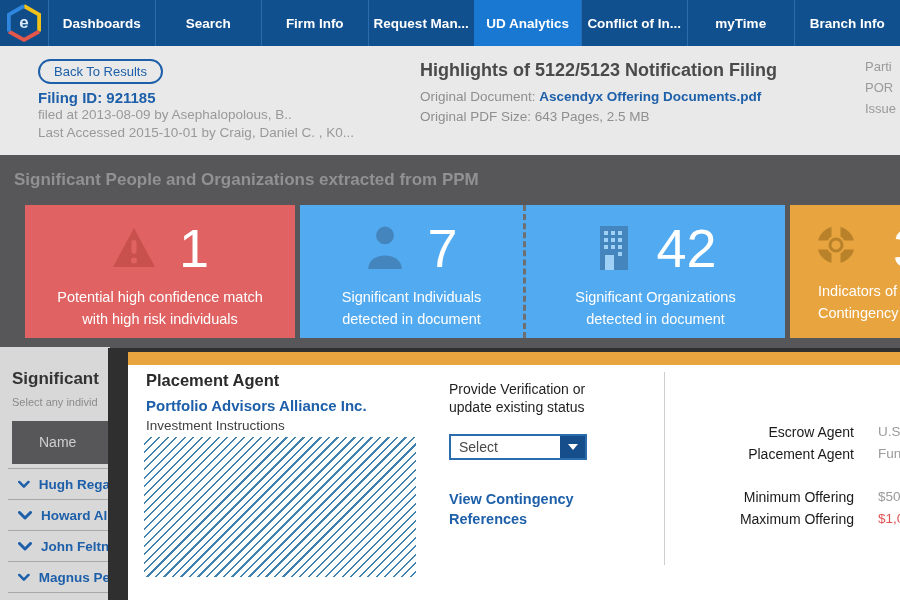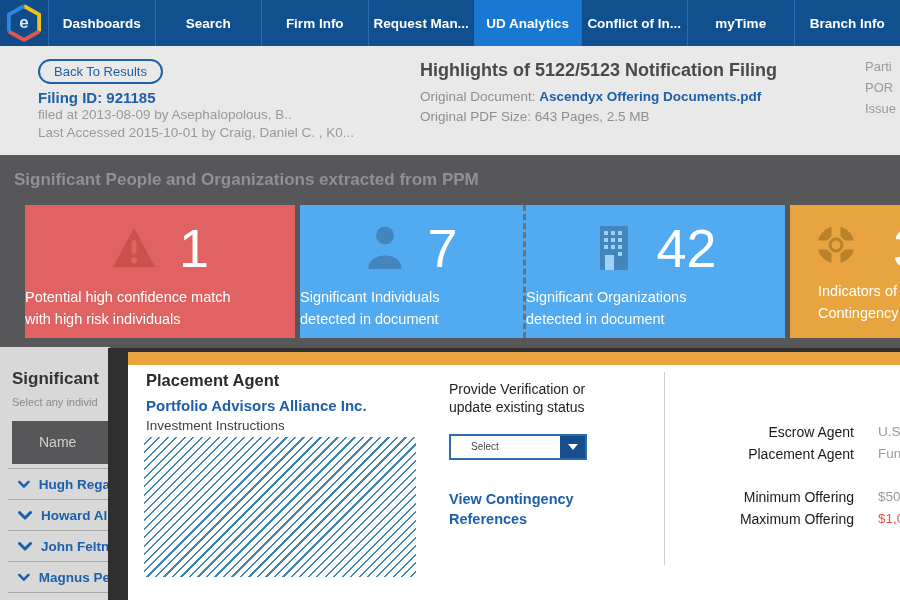--- a/index.html
+++ b/index.html
@@ -33,21 +33,21 @@
   .summary-title { position:absolute; left:14px; top:15px; color:#919193; font-size:17px; font-weight:bold; white-space:nowrap; }
   .card { position:absolute; top:50px; height:133px; color:#ffffff; overflow:hidden; }
   .card-red { left:25px; width:270px; background:#e06262; }
   .card-blue { left:300px; width:485px; background:#52aaf0; display:flex; }
   .card-orange { left:790px; width:110px; background:#e8a43e; }
   .blue-half { position:relative; height:100%; }
   .blue-half.h1 { width:223px; }
   .blue-half.h2 { width:262px; border-left:3px dashed #6f6f6f; }
   .card-top { display:flex; align-items:center; justify-content:center; gap:22px; margin-top:10px; height:66px; }
   .card-num { font-size:54px; font-weight:400; color:#ffffff; line-height:1; }
-  .card-label { font-size:14.5px; line-height:1.5; margin-top:6px; }
+  .card-label { text-align:center; font-size:14.5px; line-height:1.5; margin-top:6px; }
   .orange-num { position:absolute; left:103px; top:12px; font-size:54px; color:#ffffff; }
   .orange-icon { position:absolute; left:22px; top:16px; }
   .orange-label { position:absolute; left:28px; top:76px; font-size:14.5px; line-height:1.5; }
 
   
   .left-panel { position:absolute; left:0; top:347px; width:110px; height:253px; background:#d8d8d8; overflow:hidden; }
   .lp-heading { position:absolute; left:12px; top:22px; color:#333333; font-size:17px; font-weight:bold; white-space:nowrap; }
   .lp-sub { position:absolute; left:12px; top:49px; color:#8a8a8a; font-size:11px; white-space:nowrap; }
   .lp-thead { position:absolute; left:12px; top:74px; width:98px; height:43px; background:#57575a; color:#cfcfcf;
               font-size:14px; line-height:43px; padding-left:27px; }
@@ -60,21 +60,21 @@
   .modal-inner { position:absolute; left:20px; top:4px; width:788px; height:248px; background:#ffffff; overflow:hidden; }
   .modal-accent { position:absolute; left:0; top:0; width:100%; height:13px; background:#e8a43e; }
   .m-title { position:absolute; left:18px; top:19px; color:#2b2b2b; font-size:16.5px; font-weight:bold; }
   .m-agent { position:absolute; left:18px; top:45px; color:#1d5fa9; font-size:15px; font-weight:bold; cursor:pointer; }
   .m-instr { position:absolute; left:18px; top:66px; color:#3f3f3f; font-size:13.5px; }
   .m-hatch { position:absolute; left:16px; top:85px; width:272px; height:140px;
              background:repeating-linear-gradient(135deg,#ffffff 0px,#ffffff 4.4px,#4182ae 4.4px,#4182ae 6px); }
   .m-verify { position:absolute; left:321px; top:28px; width:180px; color:#1f1f1f; font-size:14px; line-height:1.32; }
   .m-select { position:absolute; left:321px; top:82px; width:138px; height:26px; border:2px solid #2a6cad; background:#ffffff;
               display:flex; cursor:pointer; }
-  .m-select-text { flex:1; font-size:10px; color:#4a4a4a; line-height:22px; padding-left:20px; }
+  .m-select-text { flex:1; font-size:14px; color:#4a4a4a; line-height:22px; padding-left:8px; }
   .m-select-btn { width:25px; background:#164e8c; display:flex; align-items:center; justify-content:center; }
   .caret-down { width:0; height:0; border-left:5px solid transparent; border-right:5px solid transparent; border-top:6px solid #ffffff; }
   .m-link { position:absolute; left:321px; top:138px; width:172px; color:#1d5fa9; font-size:14.5px; font-weight:bold;
             line-height:1.35; cursor:pointer; }
   .m-vdiv { position:absolute; left:536px; top:20px; width:1px; height:193px; background:#cfcfcf; }
   .m-detail { position:absolute; display:flex; }
   .m-dlabel { width:166px; text-align:right; color:#1a1a1a; font-size:14px; }
   .m-dvalue { margin-left:24px; color:#9a9a9a; font-size:13.5px; white-space:nowrap; }
   .m-dvalue.red { color:#e05252; }
   .d0 { left:560px; top:72px; } .d1 { left:560px; top:94px; }

